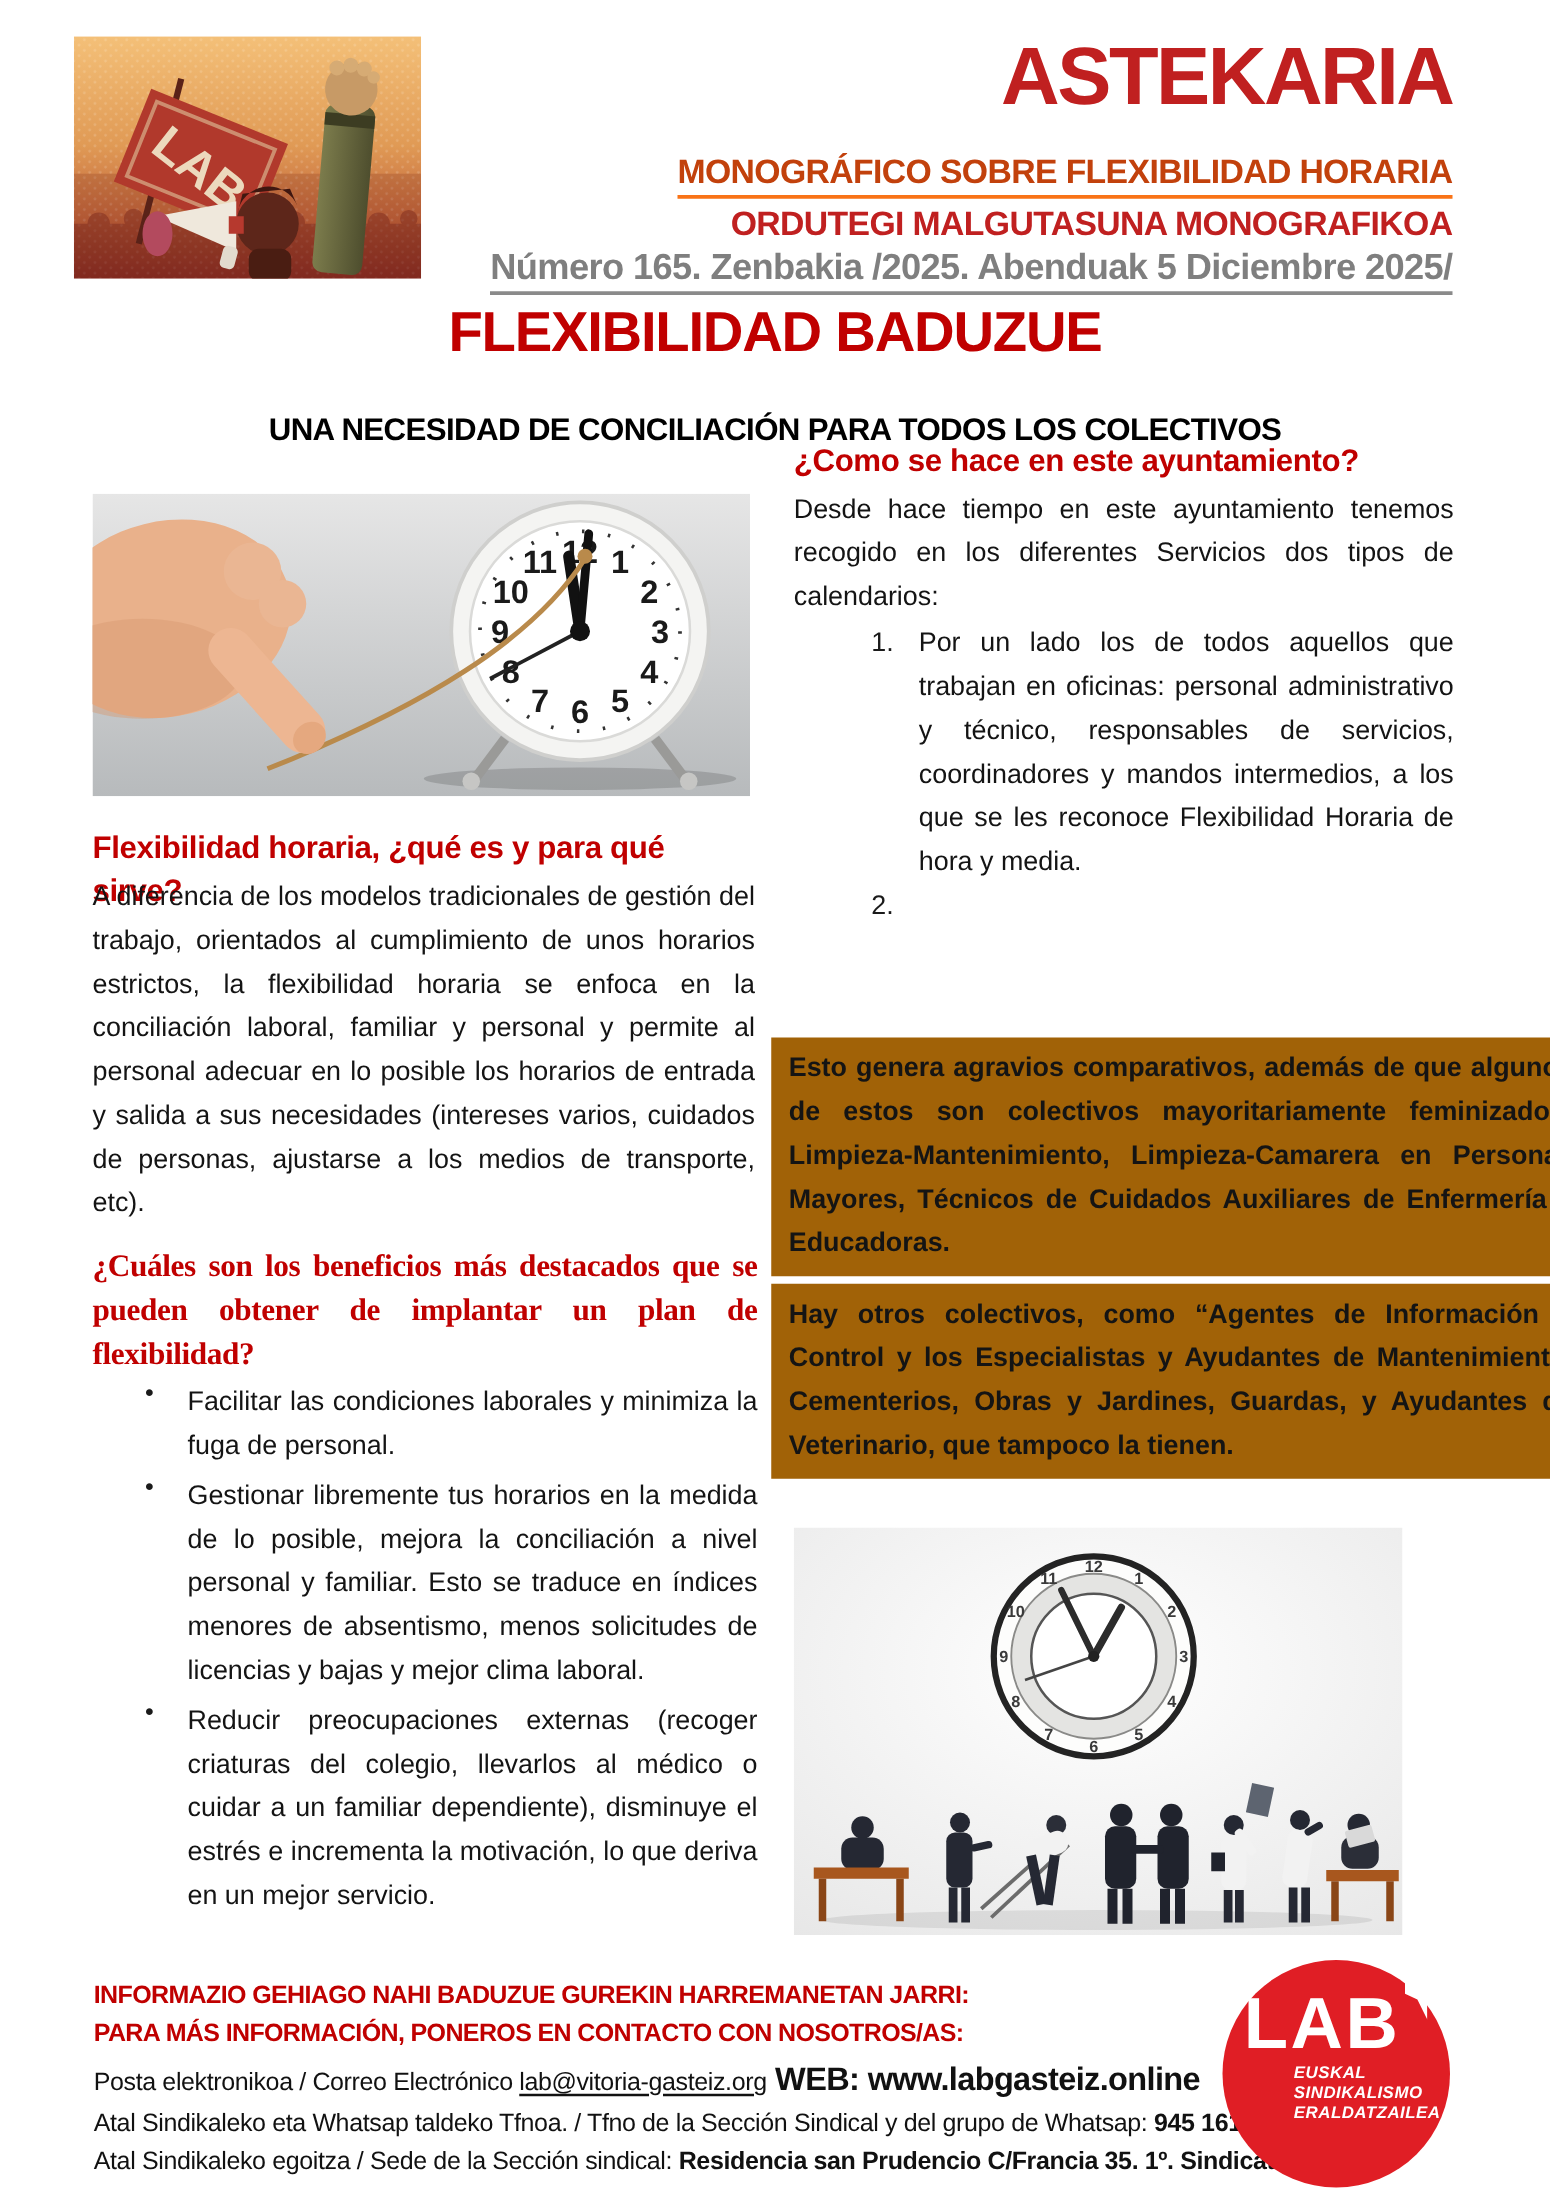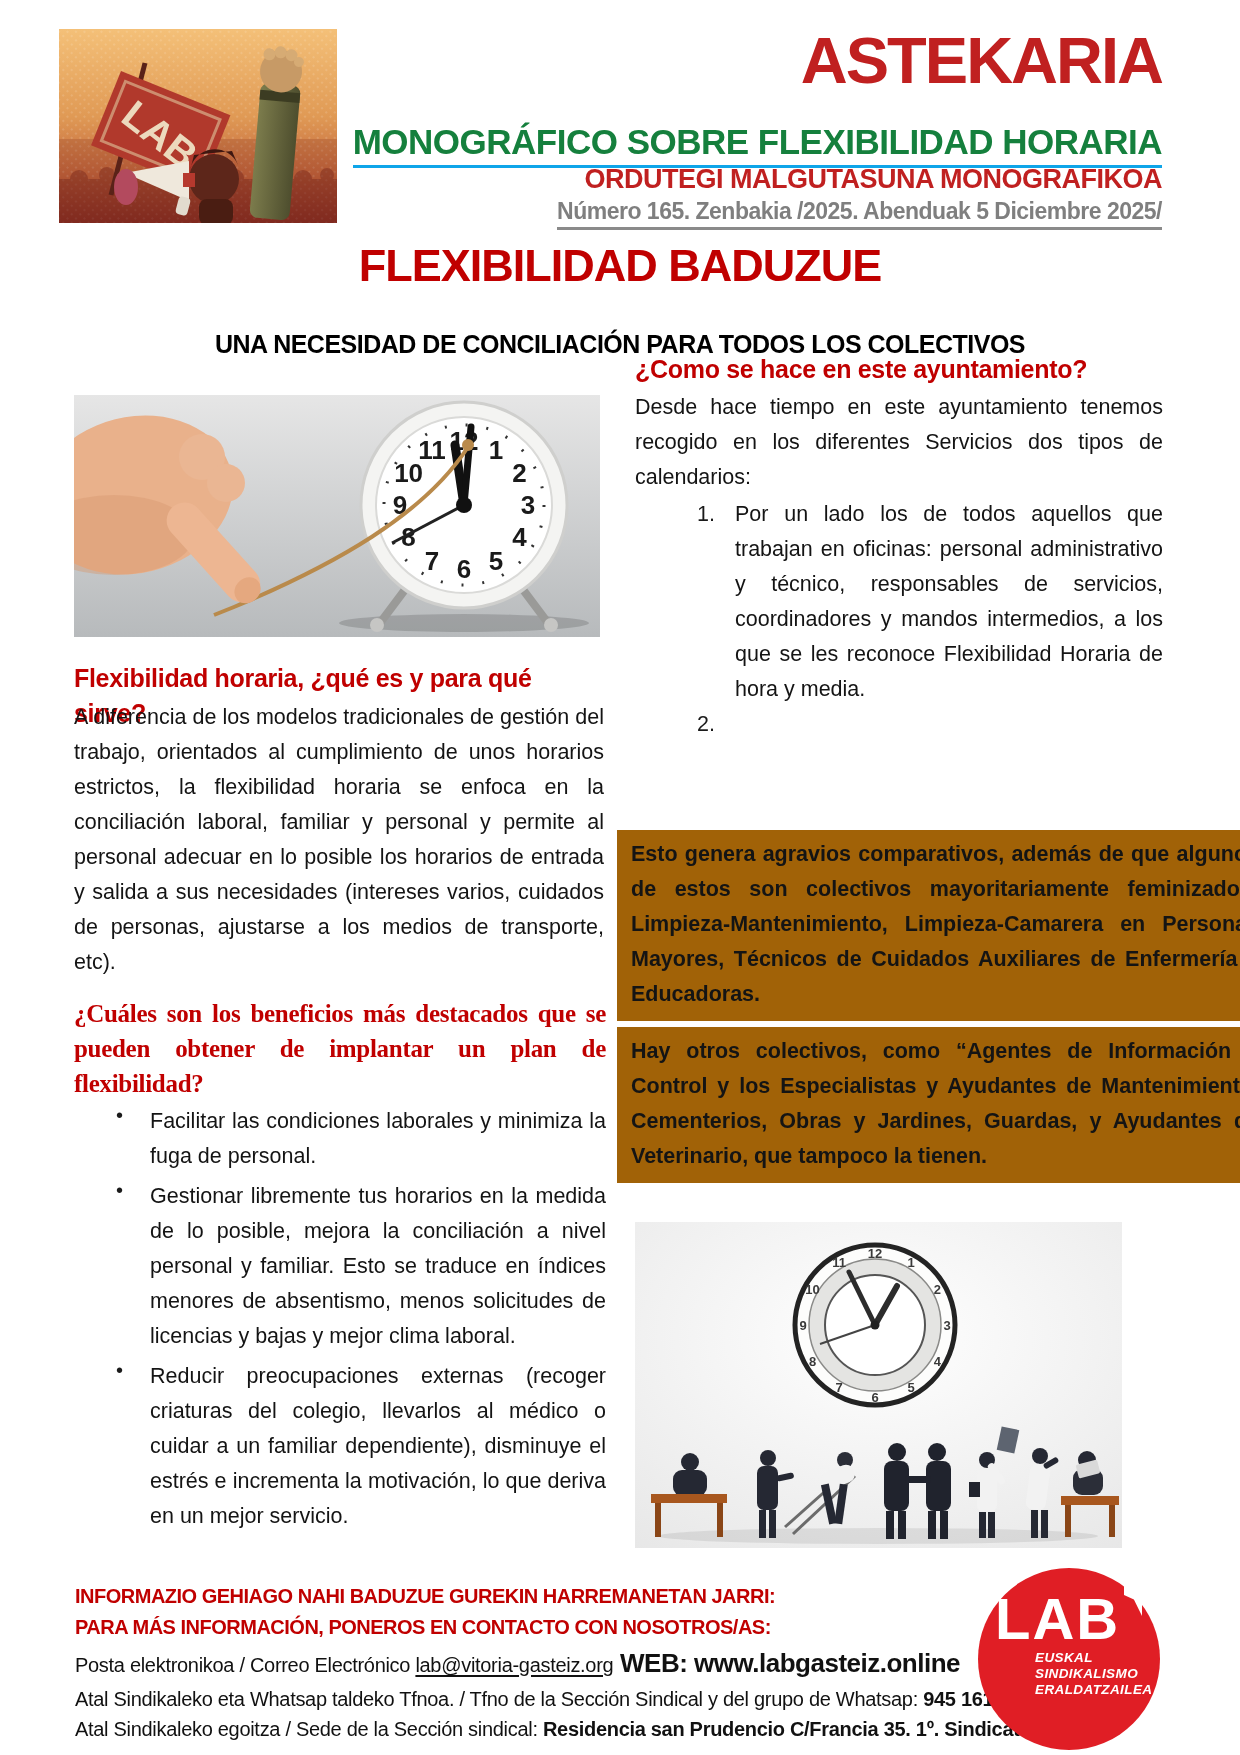--- a/index.html
+++ b/index.html
@@ -11,26 +11,26 @@
   .abs { position:absolute; }
   .bold { font-weight:700; }
 
   
   #header-image { left:59px; top:29px; width:278px; height:194px; overflow:hidden; }
   #astekaria {
     right:78px; top:28px; font-size:65px; line-height:1; letter-spacing:-2px;
     font-weight:700; color:#c02020;
   }
   #header-sub1 {
-    right:78px; top:122px; font-size:35px; font-weight:700; color:#15803d;
-    letter-spacing:-0.5px; border-bottom:3px solid #0ea5e9; padding-bottom:3px;
+    right:78px; top:122px; font-size:27px; font-weight:700; color:#c2410c;
+    letter-spacing:-0.5px; border-bottom:3px solid #f97316; padding-bottom:3px;
   }
   #header-sub2 { right:78px; top:164px; font-size:27px; font-weight:700; color:#c02020; letter-spacing:-0.5px; }
   #issue-line {
-    right:78px; top:198px; font-size:23px; font-weight:700; color:#7f7f7f;
+    right:78px; top:198px; font-size:29px; font-weight:700; color:#7f7f7f;
     letter-spacing:-0.5px; border-bottom:3px solid #8a8a8a; padding-bottom:2px;
   }
 
   
   #main-title { left:0; right:0; top:240px; text-align:center; font-size:45px; font-weight:700; color:#c00000; letter-spacing:-1px; }
   #main-subtitle { left:0; right:0; top:330px; text-align:center; font-size:25px; font-weight:700; color:#000; letter-spacing:-0.5px; }
   #main-subtitle .u { text-decoration-thickness:3px; text-underline-offset:3px; }
 
   
   .body-text { font-size:21.5px; line-height:35px; text-align:justify; color:#141414; }

